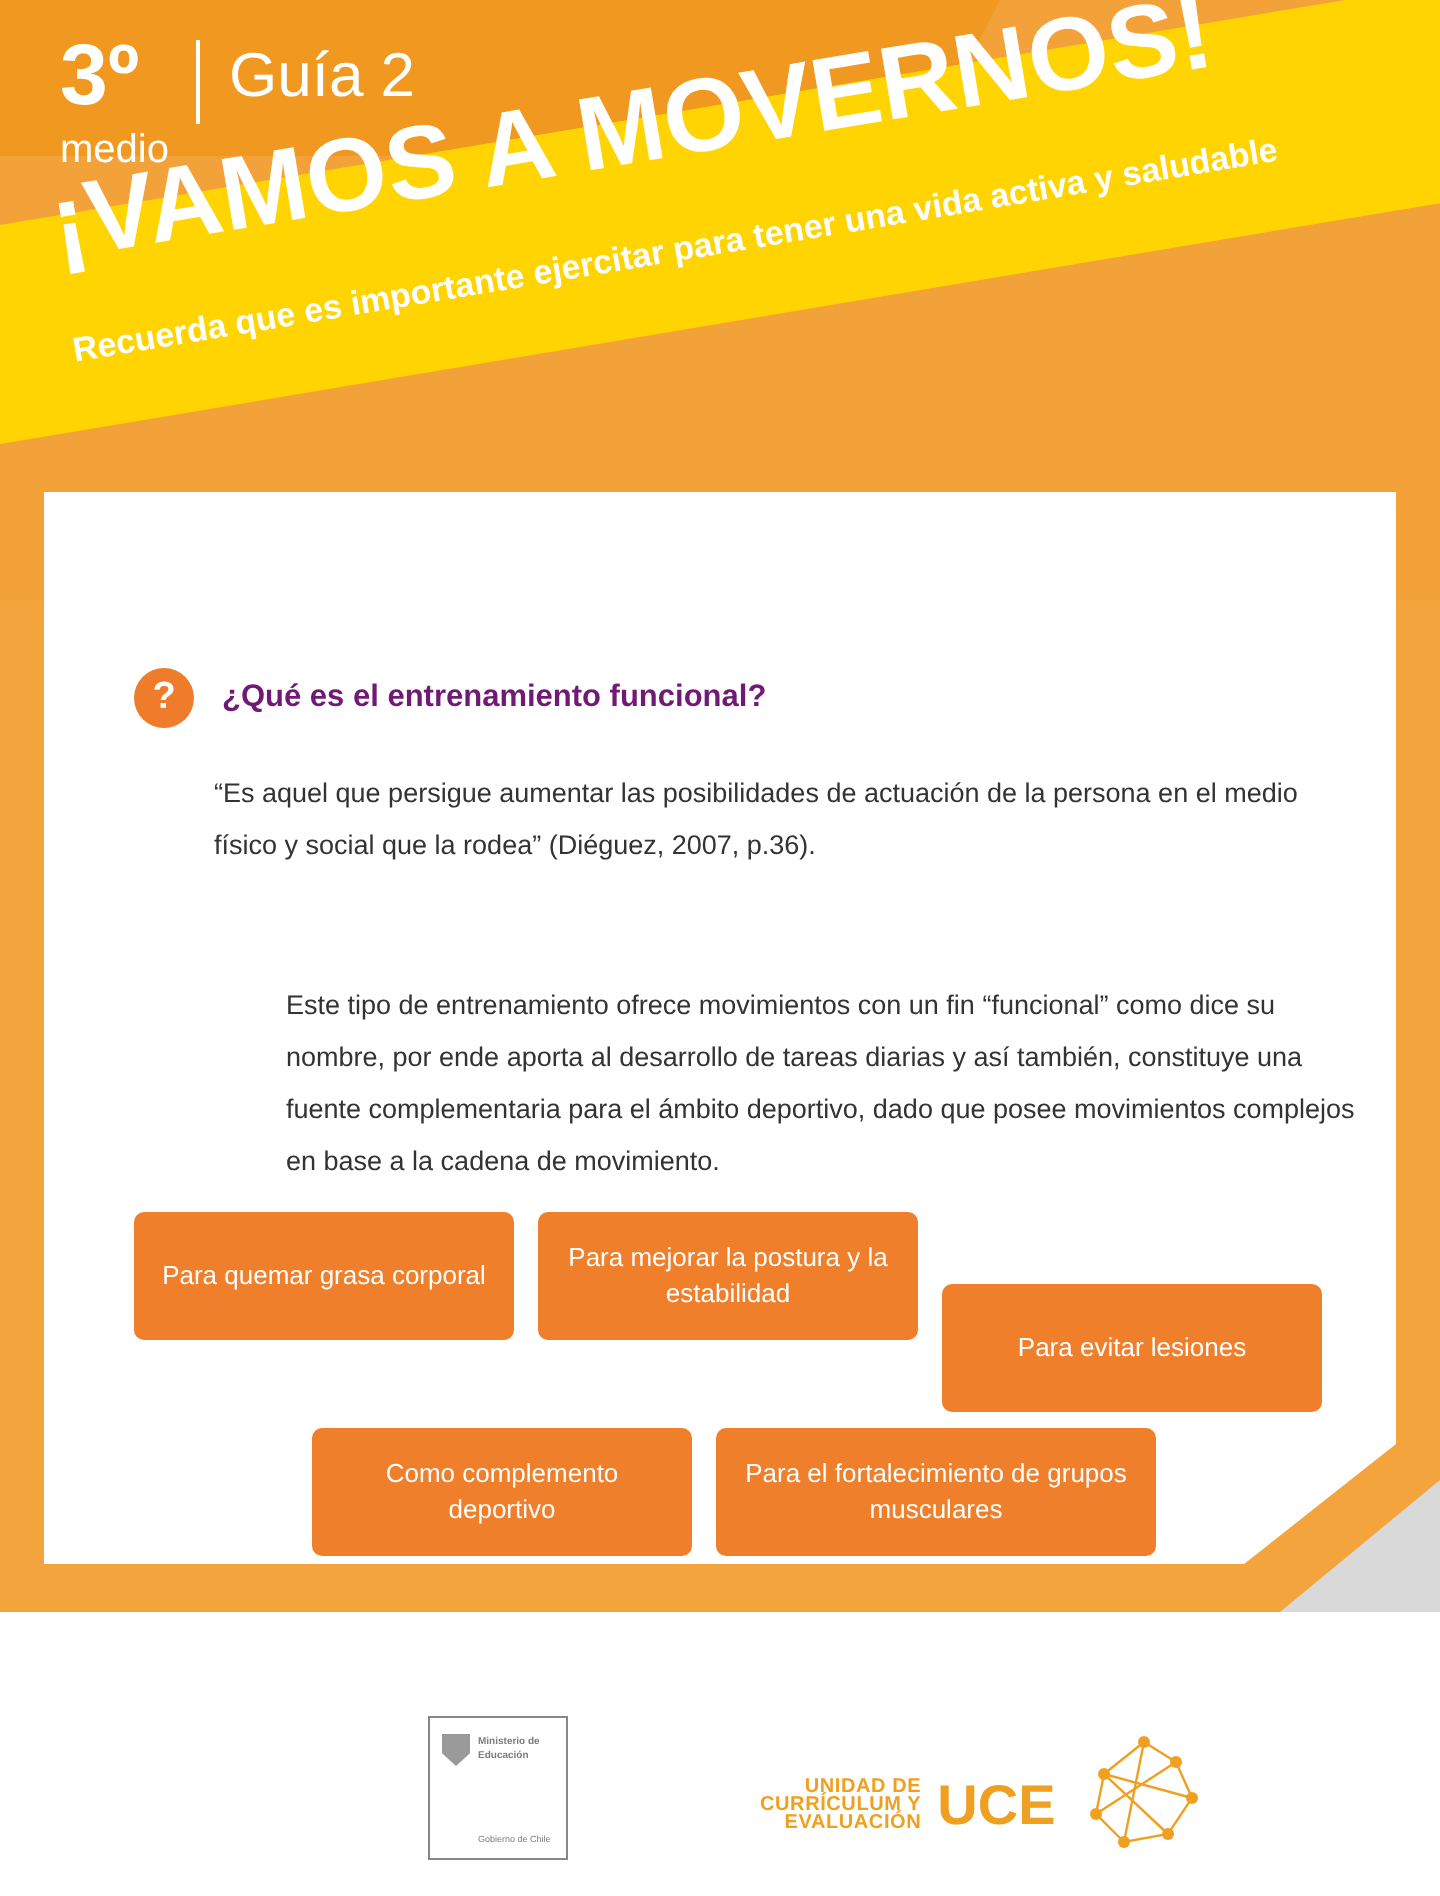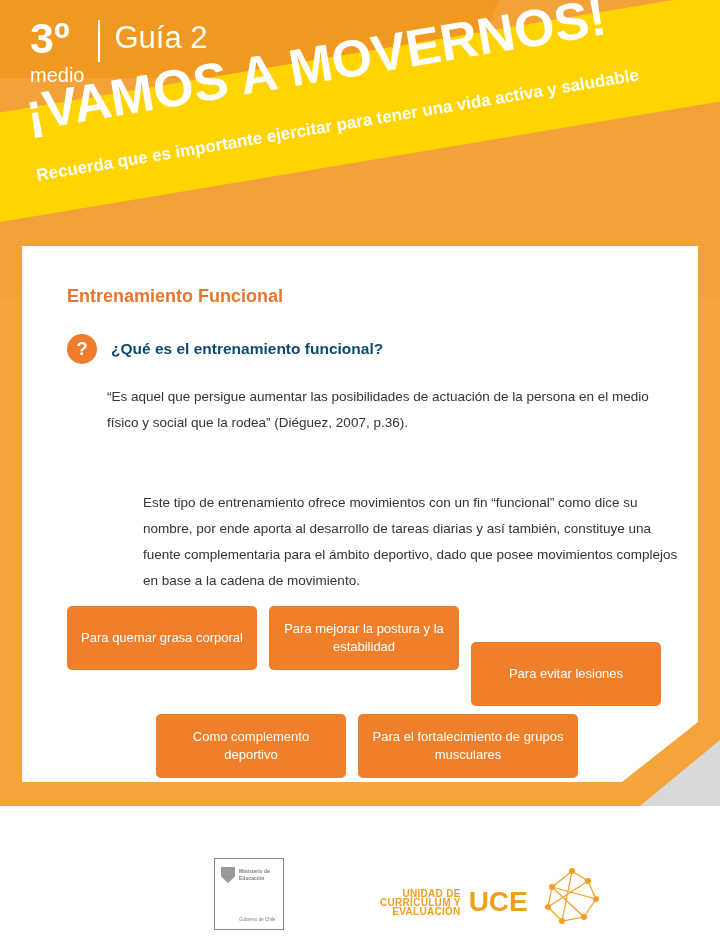--- a/index.html
+++ b/index.html
@@ -155,21 +155,21 @@
     align-items: center;
     justify-content: center;
     font-size: 19px;
     font-weight: bold;
     flex: none;
   }
   .q-title {
     margin-left: 14px;
     font-size: 15.5px;
     font-weight: bold;
-    color: #0c4a6e;
+    color: #701a75;
   }
   .para {
     position: absolute;
     font-size: 13.5px;
     line-height: 26px;
     color: #333333;
   }
   .p1 { left: 85px; top: 138px; width: 560px; }
   .b-row {
     position: absolute;
@@ -325,21 +325,20 @@
   <div class="yellow-banner"></div>
   <div class="banner-text">
     <div class="banner-title">¡VAMOS A MOVERNOS!</div>
     <div class="banner-sub">Recuerda que es importante ejercitar para tener una vida activa y saludable</div>
   </div>
 
   <div class="card-clip"></div>
 
   <div class="card-inner">
 
-    <div class="section-title">Entrenamiento Funcional</div>
 
     <div class="q-row">
       <div class="icon-circle">?</div>
       <div class="q-title">¿Qué es el entrenamiento funcional?</div>
     </div>
     <div class="para p1">“Es aquel que persigue aumentar las posibilidades de actuación de la persona en el medio físico y social que la rodea” (Diéguez, 2007, p.36).</div>
 
     <div class="para p2">Este tipo de entrenamiento ofrece movimientos con un fin “funcional” como dice su nombre, por ende aporta al desarrollo de tareas diarias y así también, constituye una fuente complementaria para el ámbito deportivo, dado que posee movimientos complejos en base a la cadena de movimiento.</div>
 
     <div class="boxes">

